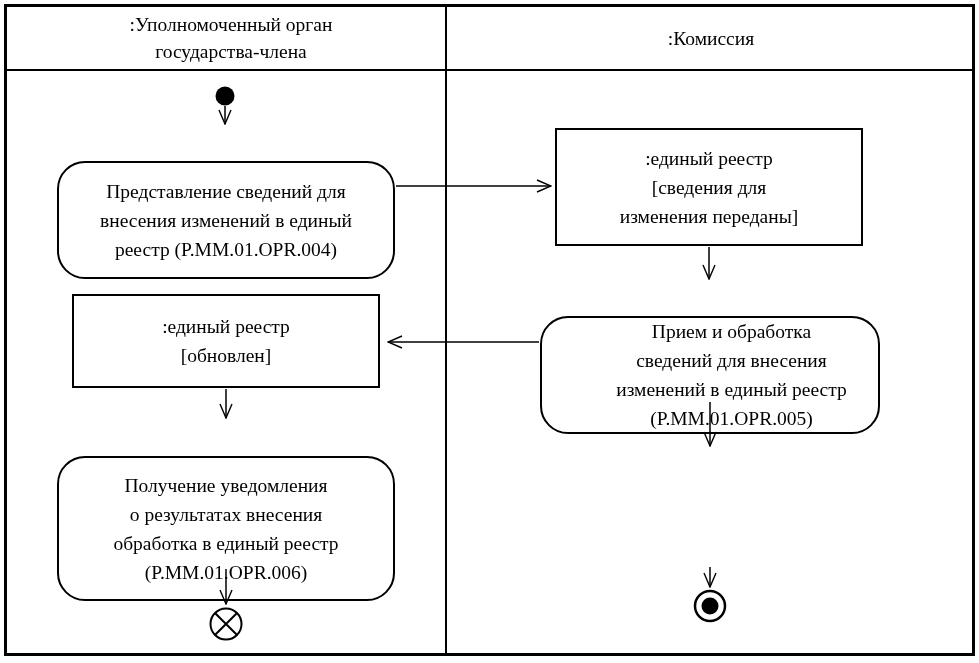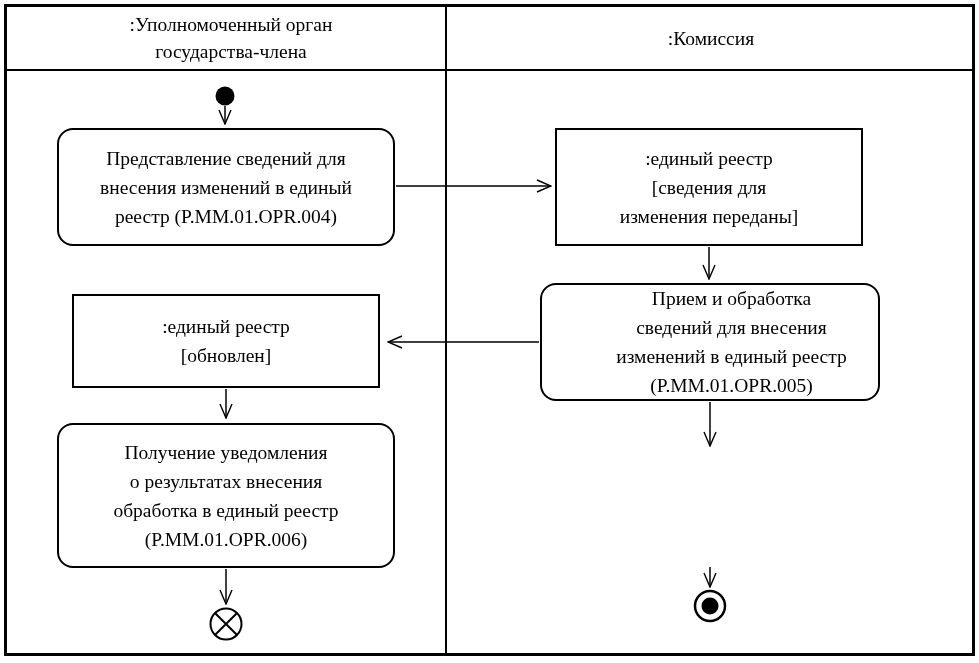--- a/index.html
+++ b/index.html
@@ -54,21 +54,21 @@
     box-sizing: border-box;
     border: 2px solid #000000;
     background: #ffffff;
     display: flex;
     align-items: center;
     justify-content: center;
     text-align: center;
     font-size: 19.5px;
     line-height: 29px;
   }
-  .node.rounded { border-radius: 16px; }
+  .node.rounded { border-radius: 28px; margin-top: 33px; }
   .node .label { white-space: pre-line; }
   svg.connectors {
     position: absolute;
     left: 0; top: 0;
     width: 979px; height: 663px;
     pointer-events: none;
   }
   svg.connectors line, svg.connectors path { stroke: #000000; }
 </style>
 </head>

